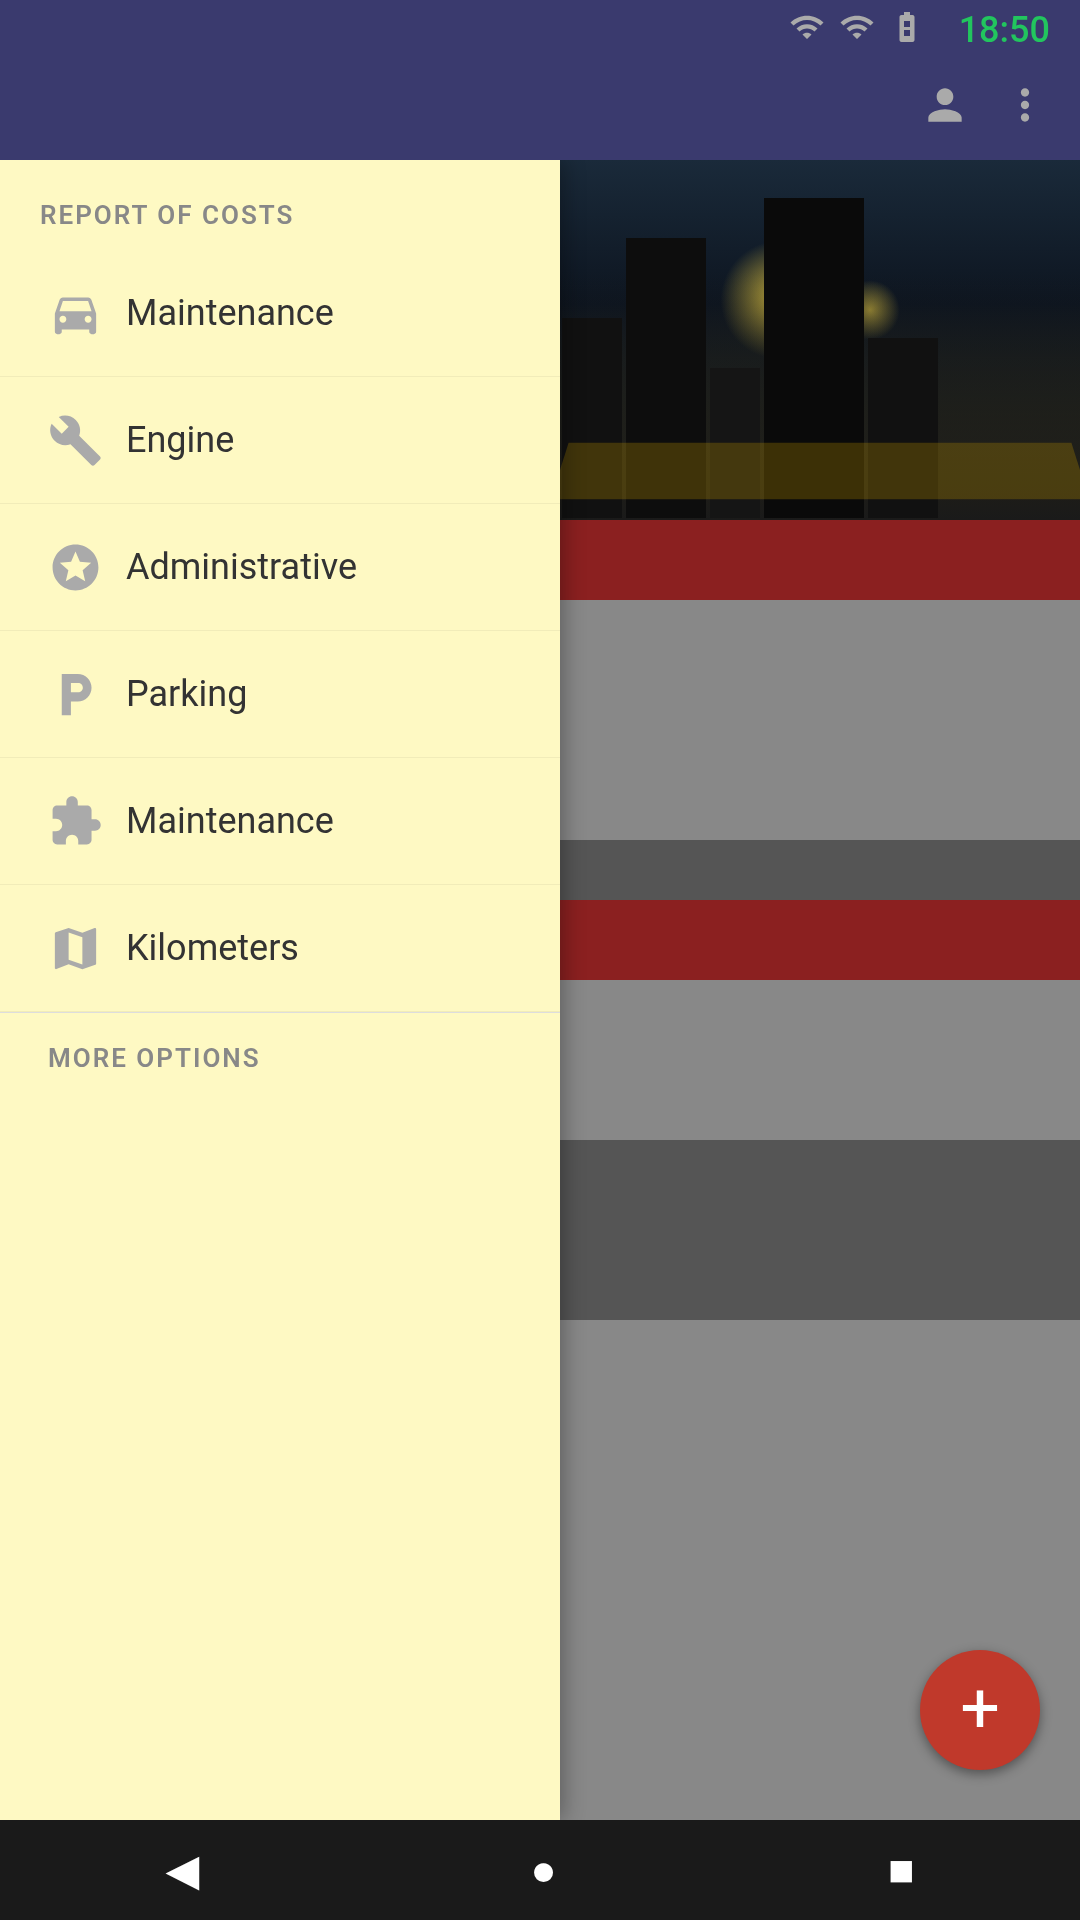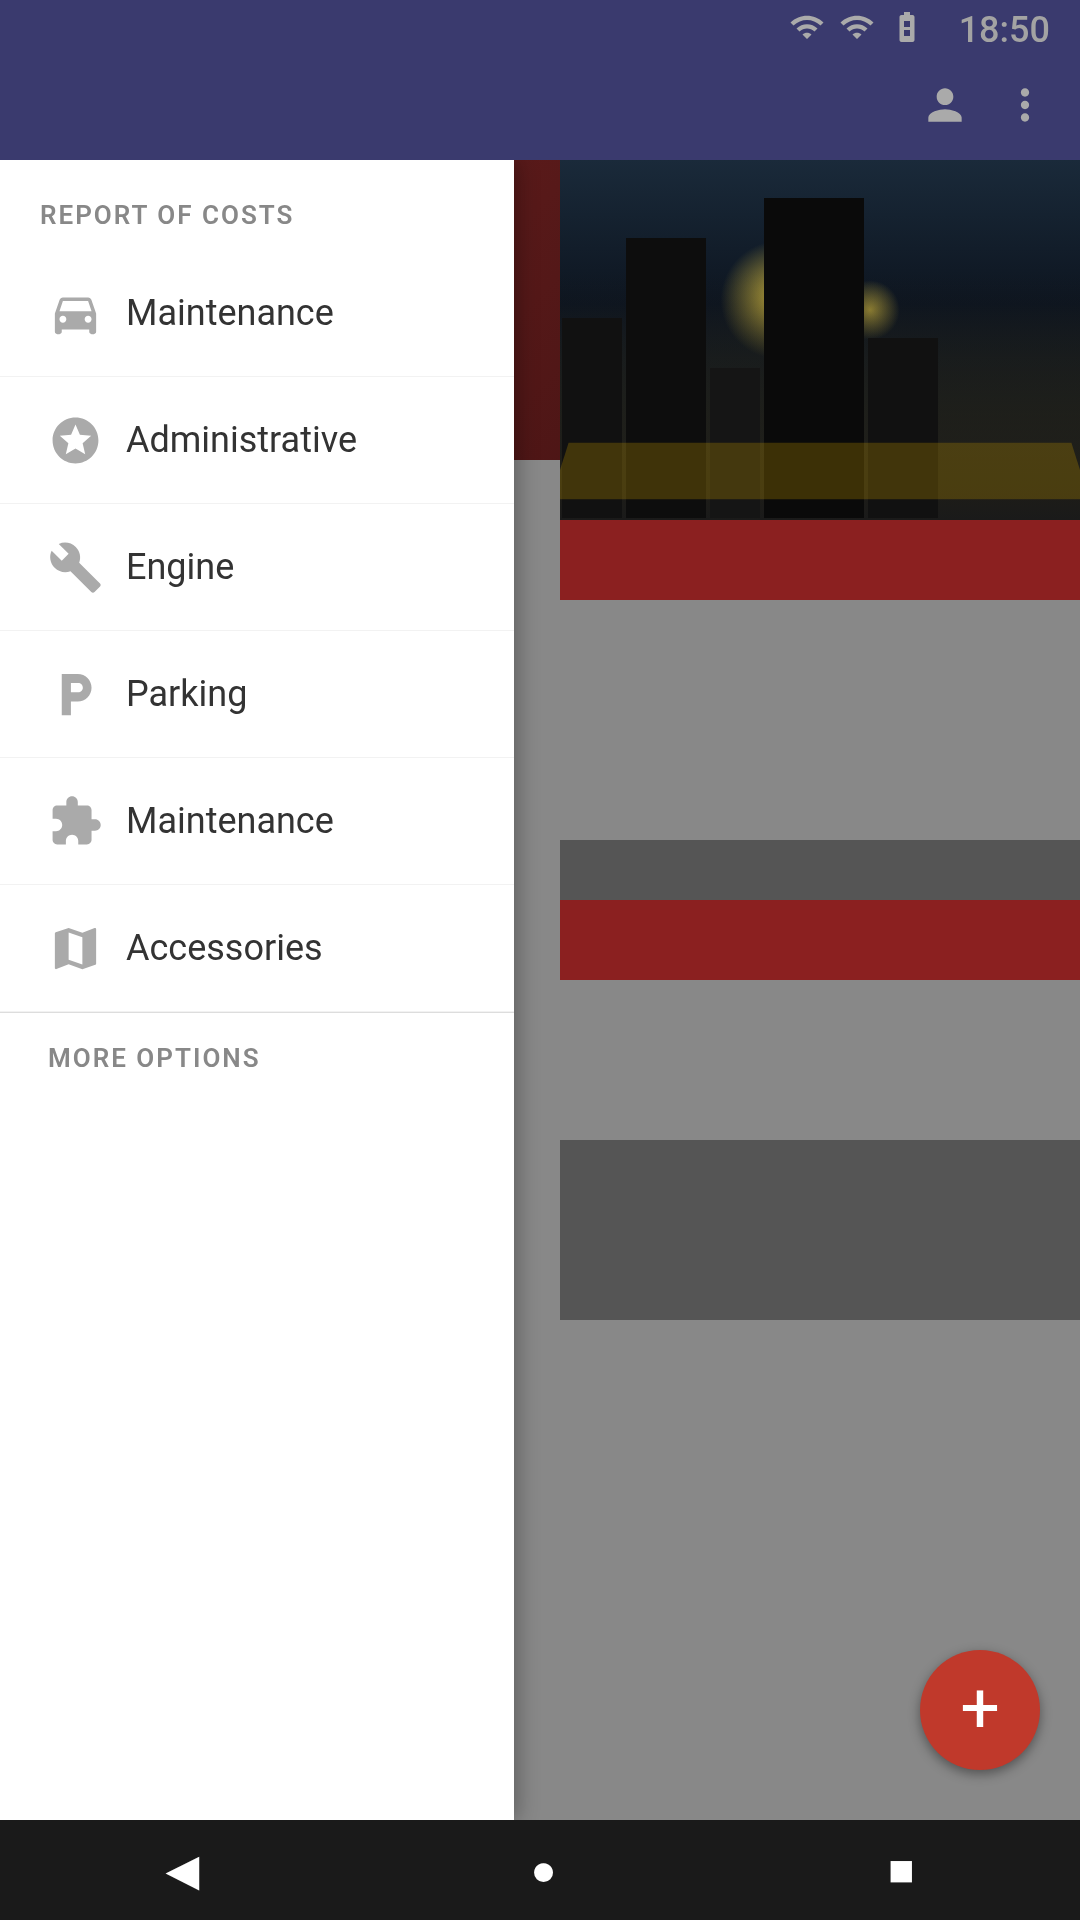--- a/index.html
+++ b/index.html
@@ -19,21 +19,21 @@
       top: 0; left: 0; right: 0;
       height: 60px;
       background: #3a3a6e;
       display: flex;
       align-items: center;
       justify-content: flex-end;
       padding: 0 30px;
       z-index: 100;
     }
     .status-bar-time {
-      color: #a3a3a3;
+      color: #22c55e;
       font-size: 36px;
       font-weight: 500;
       margin-left: 20px;
     }
     .status-icons {
       display: flex;
       align-items: center;
       gap: 14px;
     }
     .status-icon {
@@ -151,23 +151,23 @@
       left: 0; right: 0;
       height: 80px;
     }
     .chart-bar-red { background: #8B2020; }
     .chart-bar-gray { background: #888; }
 
     
     .drawer {
       position: absolute;
       top: 160px; left: 0;
-      width: 514px;
+      width: 560px;
       bottom: 100px;
-      background: #ffffff;
+      background: #fef9c3;
       z-index: 50;
       overflow-y: auto;
       box-shadow: 4px 0 20px rgba(0,0,0,0.3);
     }
 
     .drawer-header {
       padding: 40px 40px 20px 40px;
       color: #888;
       font-size: 26px;
       font-weight: 600;
@@ -367,38 +367,38 @@
         <path d="M18.92 6.01C18.72 5.42 18.16 5 17.5 5h-11c-.66 0-1.21.42-1.42 1.01L3 12v8c0 .55.45 1 1 1h1c.55 0 1-.45 1-1v-1h12v1c0 .55.45 1 1 1h1c.55 0 1-.45 1-1v-8l-2.08-5.99zM6.5 16c-.83 0-1.5-.67-1.5-1.5S5.67 13 6.5 13s1.5.67 1.5 1.5S7.33 16 6.5 16zm11 0c-.83 0-1.5-.67-1.5-1.5s.67-1.5 1.5-1.5 1.5.67 1.5 1.5-.67 1.5-1.5 1.5zM5 11l1.5-4.5h11L19 11H5z"></path>
       </svg>
     </div>
     <span class="drawer-item-label">Maintenance</span>
   </div>
 
 
   <div class="drawer-item">
     <div class="drawer-item-icon">
       <svg width="55" height="55" viewBox="0 0 24 24">
+        <path d="M22.7 19l-9.1-9.1c.9-2.3.4-5-1.5-6.9-2-2-5-2.4-7.4-1.3L9 6 6 9 1.6 4.7C.4 7.1.9 10.1 2.9 12.1c1.9 1.9 4.6 2.4 6.9 1.5l9.1 9.1c.4.4 1 .4 1.4 0l2.3-2.3c.5-.4.5-1.1.1-1.4z"></path>
+      </svg>
+    </div>
+    <span class="drawer-item-label">Engine</span>
+  </div>
+
+  <div class="drawer-item">
+    <div class="drawer-item-icon">
+      <svg width="55" height="55" viewBox="0 0 24 24">
         <path d="M11.99 2C6.47 2 2 6.48 2 12s4.47 10 9.99 10C17.52 22 22 17.52 22 12S17.52 2 11.99 2zm4.24 16L12 15.45 7.77 18l1.12-4.81-3.73-3.23 4.92-.42L12 5l1.92 4.53 4.92.42-3.73 3.23L16.23 18z"></path>
       </svg>
     </div>
     <span class="drawer-item-label">Administrative</span>
   </div>
 
   <div class="drawer-item">
     <div class="drawer-item-icon">
       <svg width="55" height="55" viewBox="0 0 24 24">
-        <path d="M22.7 19l-9.1-9.1c.9-2.3.4-5-1.5-6.9-2-2-5-2.4-7.4-1.3L9 6 6 9 1.6 4.7C.4 7.1.9 10.1 2.9 12.1c1.9 1.9 4.6 2.4 6.9 1.5l9.1 9.1c.4.4 1 .4 1.4 0l2.3-2.3c.5-.4.5-1.1.1-1.4z"></path>
-      </svg>
-    </div>
-    <span class="drawer-item-label">Engine</span>
-  </div>
-
-  <div class="drawer-item">
-    <div class="drawer-item-icon">
-      <svg width="55" height="55" viewBox="0 0 24 24">
         <path d="M13 3H6v18h4v-6h3c3.31 0 6-2.69 6-6s-2.69-6-6-6zm.2 8H10V7h3.2c1.1 0 2 .9 2 2s-.9 2-2 2z"></path>
       </svg>
     </div>
     <span class="drawer-item-label">Parking</span>
   </div>
 
   <div class="drawer-item">
     <div class="drawer-item-icon">
       <svg width="55" height="55" viewBox="0 0 24 24">
         <path d="M20.5 11H19V7c0-1.1-.9-2-2-2h-4V3.5C13 2.12 11.88 1 10.5 1S8 2.12 8 3.5V5H4c-1.1 0-1.99.9-1.99 2v3.8H3.5c1.49 0 2.7 1.21 2.7 2.7s-1.21 2.7-2.7 2.7H2V20c0 1.1.9 2 2 2h3.8v-1.5c0-1.49 1.21-2.7 2.7-2.7 1.49 0 2.7 1.21 2.7 2.7V22H17c1.1 0 2-.9 2-2v-4h1.5c1.38 0 2.5-1.12 2.5-2.5S21.88 11 20.5 11z"></path>
@@ -408,21 +408,21 @@
   </div>
 
 
 
   <div class="drawer-item">
     <div class="drawer-item-icon">
       <svg width="55" height="55" viewBox="0 0 24 24">
         <path d="M20.5 3l-.16.03L15 5.1 9 3 3.36 4.9c-.21.07-.36.25-.36.48V20.5c0 .28.22.5.5.5l.16-.03L9 18.9l6 2.1 5.64-1.9c.21-.07.36-.25.36-.48V3.5c0-.28-.22-.5-.5-.5zM15 19l-6-2.11V5l6 2.11V19z"></path>
       </svg>
     </div>
-    <span class="drawer-item-label">Accessories</span>
+    <span class="drawer-item-label">Kilometers</span>
   </div>
 
   <div class="drawer-footer">MORE OPTIONS</div>
 </div>
 
 <div class="fab">
   <span class="fab-plus">+</span>
 </div>
 
 <div class="bottom-nav">

